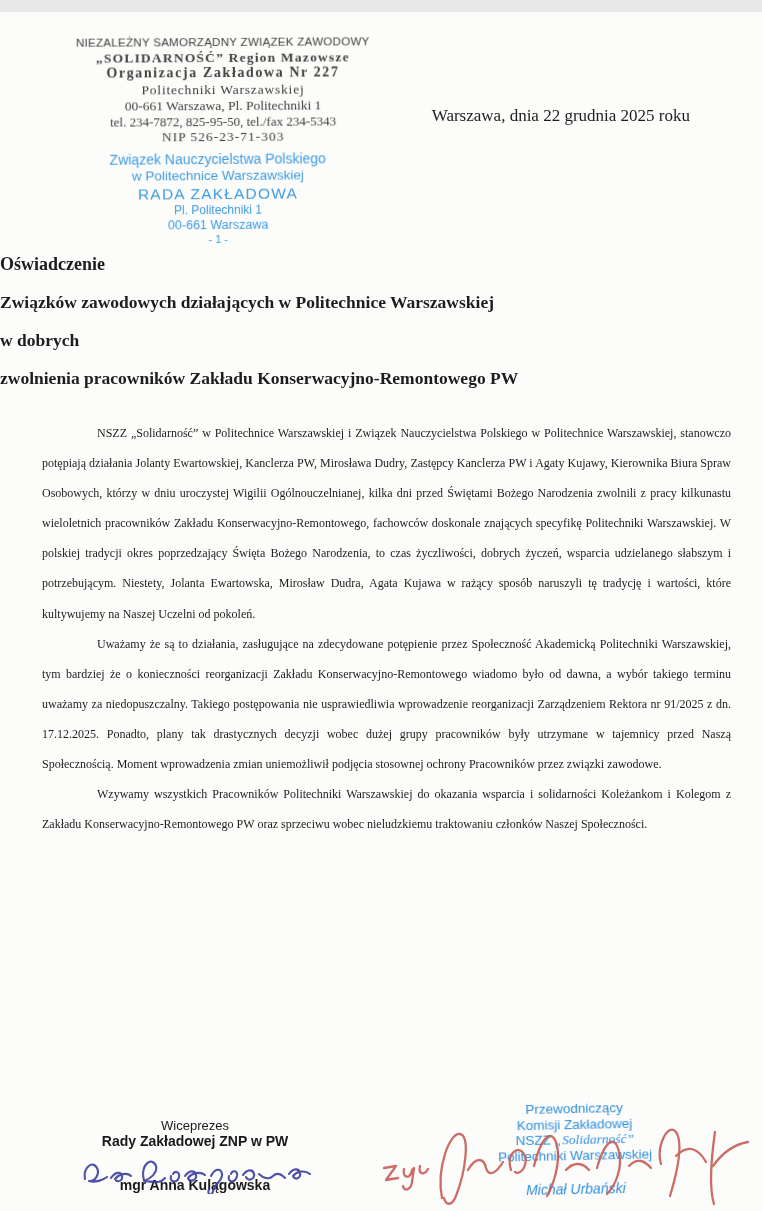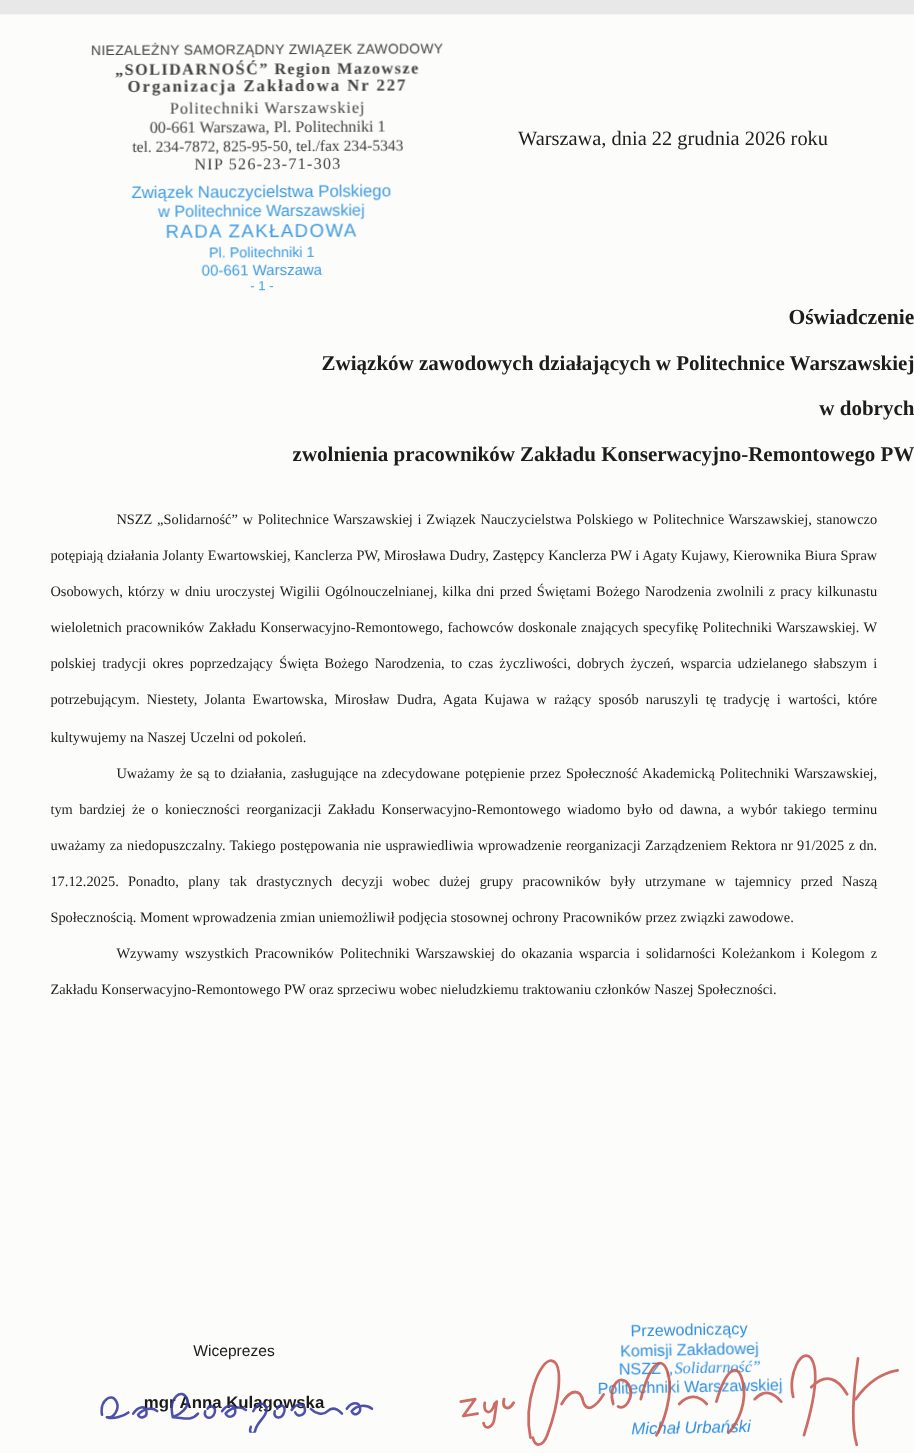--- a/index.html
+++ b/index.html
@@ -47,21 +47,21 @@
   .stamp-znp .z1{font-size:14px;}
   .stamp-znp .z2{font-size:13.5px;}
   .stamp-znp .z3{font-size:15.5px;letter-spacing:1.2px;}
   .stamp-znp .z4{font-size:12px;}
   .stamp-znp .z5{font-size:12.5px;}
   .stamp-znp .z6{font-size:11px;}
 
   
   .title-block{
     position:absolute;left:0;right:0;top:233px;
-    text-align:right;font-weight:bold;
+    text-align:left;font-weight:bold;
     line-height:38px;font-size:17.5px;
   }
   .title-block .t1{font-size:18px;}
 
   
   .body-text{
     position:absolute;left:42px;top:406px;width:689px;
     font-size:12px;line-height:30.1px;
     text-align:justify;
   }
@@ -104,21 +104,21 @@
   <div class="stamp-top">
     <div class="l1">NIEZALEŻNY SAMORZĄDNY ZWIĄZEK ZAWODOWY</div>
     <div class="l2">„SOLIDARNOŚĆ” Region Mazowsze</div>
     <div class="l3">Organizacja Zakładowa Nr 227</div>
     <div class="l4">Politechniki Warszawskiej</div>
     <div class="l5">00-661 Warszawa, Pl. Politechniki 1</div>
     <div class="l6">tel. 234-7872, 825-95-50, tel./fax 234-5343</div>
     <div class="l7">NIP 526-23-71-303</div>
   </div>
 
-  <div class="date-line">Warszawa, dnia 22 grudnia 2026 roku</div>
+  <div class="date-line">Warszawa, dnia 22 grudnia 2025 roku</div>
 
   <div class="stamp-znp">
     <div class="z1">Związek Nauczycielstwa Polskiego</div>
     <div class="z2">w Politechnice Warszawskiej</div>
     <div class="z3">RADA ZAKŁADOWA</div>
     <div class="z4">Pl. Politechniki 1</div>
     <div class="z5">00-661 Warszawa</div>
     <div class="z6">- 1 -</div>
   </div>
 
@@ -130,20 +130,21 @@
   </div>
 
   <div class="body-text">
     <p>NSZZ „Solidarność” w Politechnice Warszawskiej i Związek Nauczycielstwa Polskiego w Politechnice Warszawskiej, stanowczo potępiają działania Jolanty Ewartowskiej, Kanclerza PW, Mirosława Dudry, Zastępcy Kanclerza PW i Agaty Kujawy, Kierownika Biura Spraw Osobowych, którzy w dniu uroczystej Wigilii Ogólnouczelnianej, kilka dni przed Świętami Bożego Narodzenia zwolnili z pracy kilkunastu wieloletnich pracowników Zakładu Konserwacyjno-Remontowego, fachowców doskonale znających specyfikę Politechniki Warszawskiej. W polskiej tradycji okres poprzedzający Święta Bożego Narodzenia, to czas życzliwości, dobrych życzeń, wsparcia udzielanego słabszym i potrzebującym. Niestety, Jolanta Ewartowska, Mirosław Dudra, Agata Kujawa w rażący sposób naruszyli tę tradycję i wartości, które kultywujemy na Naszej Uczelni od pokoleń.</p>
     <p>Uważamy że są to działania, zasługujące na zdecydowane potępienie przez Społeczność Akademicką Politechniki Warszawskiej, tym bardziej że o konieczności reorganizacji Zakładu Konserwacyjno-Remontowego wiadomo było od dawna, a wybór takiego terminu uważamy za niedopuszczalny. Takiego postępowania nie usprawiedliwia wprowadzenie reorganizacji Zarządzeniem Rektora nr 91/2025 z dn. 17.12.2025. Ponadto, plany tak drastycznych decyzji wobec dużej grupy pracowników były utrzymane w tajemnicy przed Naszą Społecznością. Moment wprowadzenia zmian uniemożliwił podjęcia stosownej ochrony Pracowników przez związki zawodowe.</p>
     <p>Wzywamy wszystkich Pracowników Politechniki Warszawskiej do okazania wsparcia i solidarności Koleżankom i Kolegom z Zakładu Konserwacyjno-Remontowego PW oraz sprzeciwu wobec nieludzkiemu traktowaniu członków Naszej Społeczności.</p>
   </div>
 
   <div class="sig-left">
     <div class="role1">Wiceprezes</div>
+    <div class="role2">Rady Zakładowej ZNP w PW</div>
     <div class="name">mgr Anna Kulągowska</div>
   </div>
 
   <svg class="sig-left-hand" viewBox="0 0 238 46" aria-label="Anna Kulągowska">
     <g fill="none" stroke="#3b3fa0" stroke-width="2.1" stroke-linecap="round" stroke-linejoin="round" opacity="0.9">
       <path d="M7 31 C5 19 15 12 19 20 C22 26 17 34 11 33 C17 35 25 32 29 29"></path>
       <path d="M33 30 C37 24 43 23 44 28 C45 33 39 35 37 31 C41 26 49 24 53 28"></path>
       <path d="M66 33 C62 16 74 8 78 18 C80 25 72 31 66 33 C74 33 81 37 87 30"></path>
       <path d="M93 28 C91 34 99 36 101 29 C102 24 97 22 95 26"></path>
       <path d="M107 28 C111 22 117 22 118 27 C119 32 112 35 110 30 C114 25 122 23 127 27"></path>

